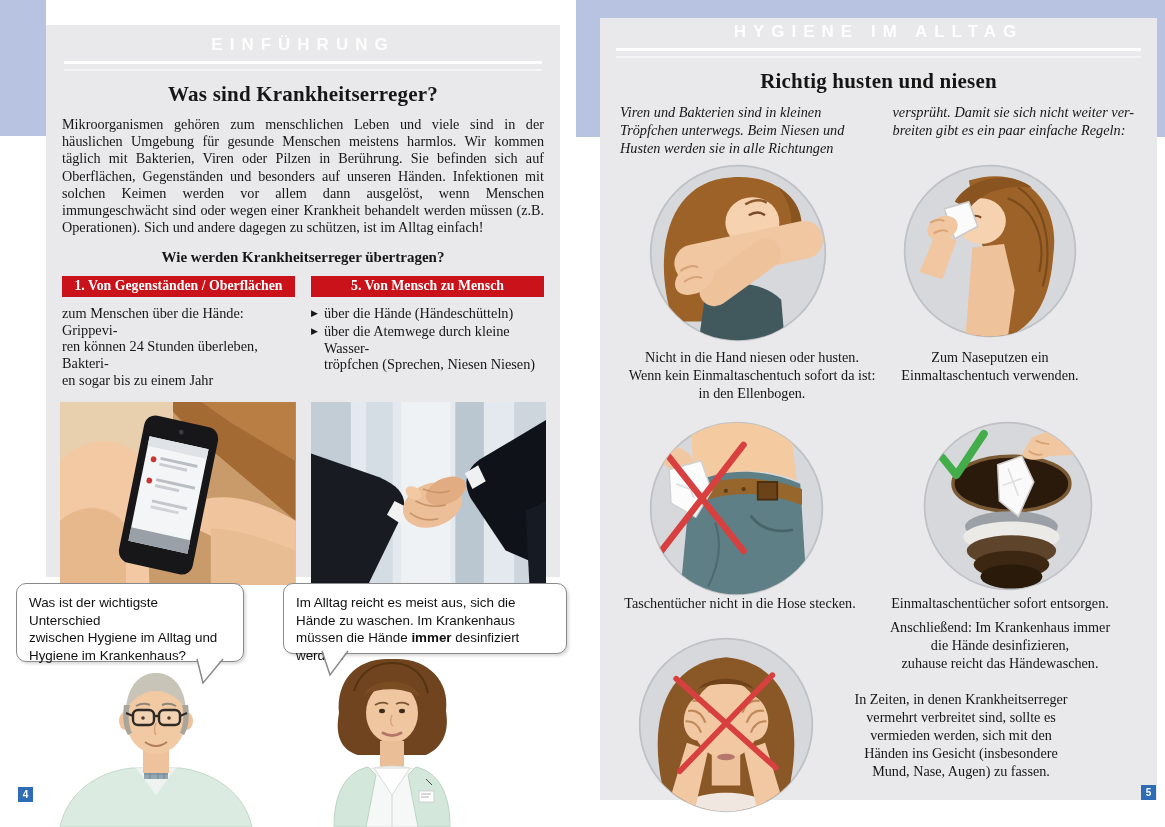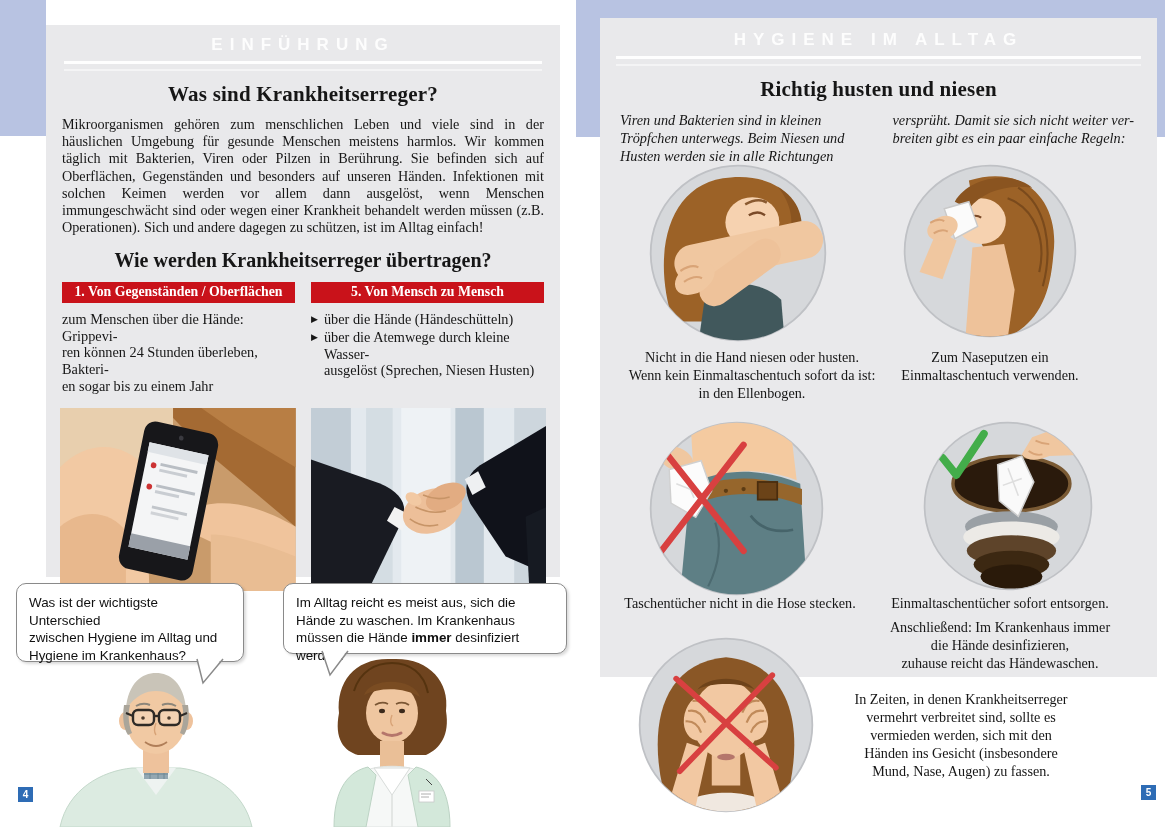--- a/index.html
+++ b/index.html
@@ -8,33 +8,33 @@
     position:relative; background:#ffffff; overflow:hidden;
     font-family:"Liberation Serif", serif; color:#161616;
   }
   
   .blue-left  { position:absolute; left:0; top:0; width:46px; height:136px; background:#b8c3e2; }
   .blue-right { position:absolute; left:576px; top:0; width:589px; height:137px; background:#b8c3e2; }
 
   
   .page { position:absolute; background:#e9e9eb; }
   .page-left  { left:46px;  top:25px; width:514px; height:552px; padding:10px 14px 0; }
-  .page-right { left:600px; top:18px; width:557px; height:659px; padding:12px 0 0; }
+  .page-right { left:600px; top:18px; width:557px; height:782px; padding:4px 0 0; }
 
   .section-header {
     font-family:"Liberation Sans", sans-serif; font-weight:bold;
     color:#fdfdfd; text-align:center; font-size:17px; letter-spacing:7px;
     white-space:nowrap;
   }
   .rule1 { height:3px; background:rgba(255,255,255,0.95); margin:6px 4px 0; }
   .rule2 { height:2px; background:rgba(255,255,255,0.50); margin:5px 4px 0; }
 
   .page-title { font-size:21px; font-weight:bold; text-align:center; margin-top:11px; letter-spacing:0.2px; }
   .intro { font-size:14.2px; line-height:1.21; text-align:justify; margin:9px 2px 0; }
-  .subtitle { font-size:20px; font-weight:bold; text-align:center; margin-top:13px; }
+  .subtitle { font-size:15px; font-weight:bold; text-align:center; margin-top:13px; }
 
   .banners { display:flex; gap:16px; margin:10px 2px 0; }
   .banner {
     flex:1; background:#c9121a; color:#ffffff; font-weight:bold;
     text-align:center; font-size:13.8px; padding:2px 0 3px;
   }
   .cols { display:flex; gap:16px; margin:8px 2px 0; font-size:14.3px; line-height:1.16; }
   .col { flex:1; }
   .pre { white-space:pre-line; }
   .bullet { display:flex; gap:6px; margin-bottom:1px; }
@@ -113,21 +113,21 @@
 ren können 24 Stunden überleben, Bakteri-
 en sogar bis zu einem Jahr</div>
     <div class="col">
       <div class="bullet">
         <span class="bullet-marker">▶</span>
         <span class="pre">über die Hände (Händeschütteln)</span>
       </div>
       <div class="bullet">
         <span class="bullet-marker">▶</span>
         <span class="pre">über die Atemwege durch kleine Wasser-
-ausgelöst (Sprechen, Niesen Husten)</span>
+tröpfchen (Sprechen, Niesen Niesen)</span>
       </div>
     </div>
   </div>
 
   <div class="photos">
     <div class="photo">
       <svg viewBox="0 0 250 185" preserveAspectRatio="none">
         <defs>
           <linearGradient id="wood" x1="0" y1="0" x2="1" y2="1">
             <stop offset="0" stop-color="#e3c29a"></stop>

